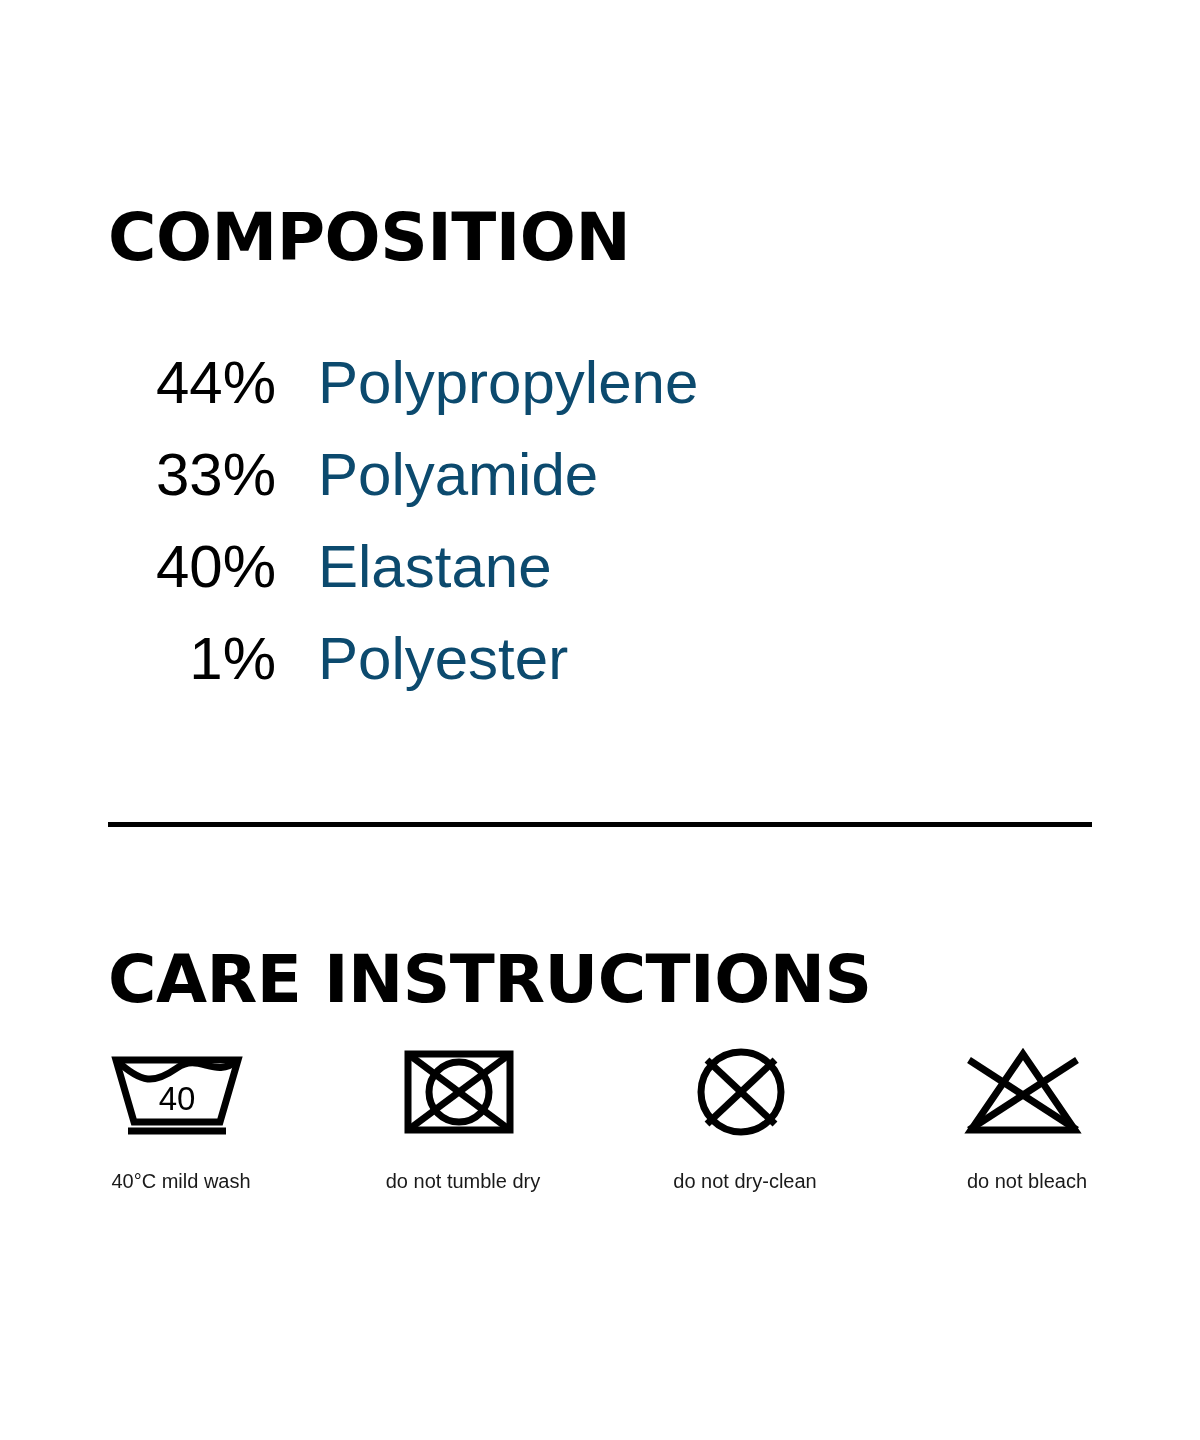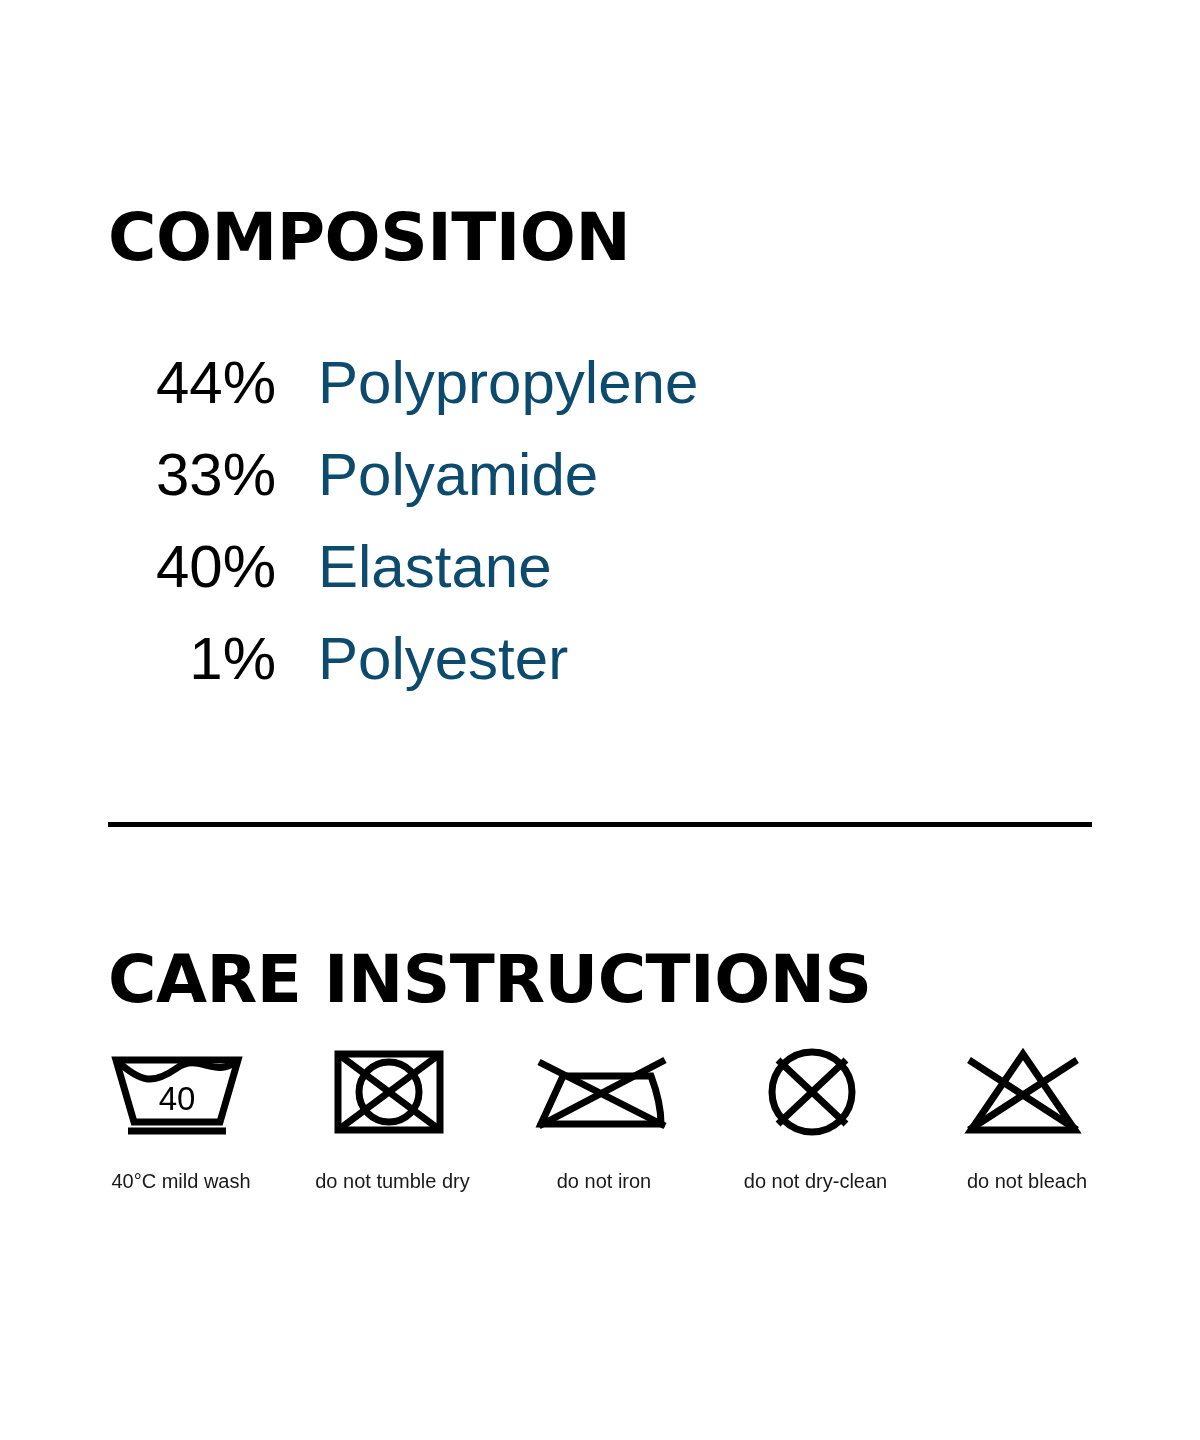--- a/index.html
+++ b/index.html
@@ -168,30 +168,20 @@
         <svg width="130" height="104" viewBox="0 0 130 104" fill="none" xmlns="http://www.w3.org/2000/svg">
           <rect x="14" y="14" width="102" height="76" stroke="#000" stroke-width="7"></rect>
           <circle cx="65" cy="52" r="30" stroke="#000" stroke-width="7" fill="none"></circle>
           <path d="M14 14 L116 90" stroke="#000" stroke-width="7"></path>
           <path d="M116 14 L14 90" stroke="#000" stroke-width="7"></path>
         </svg>
       </div>
       <div class="care-label">do not tumble dry</div>
     </div>
 
-    <div class="care-item">
-      <div class="care-symbol">
-        <svg width="150" height="104" viewBox="0 0 150 104" fill="none" xmlns="http://www.w3.org/2000/svg">
-          <path d="M16 84 L38 36 L126 36 C132 52, 136 70, 136 84 Z" stroke="#000" stroke-width="7" stroke-linejoin="miter" fill="none"></path>
-          <path d="M14 86 L140 20" stroke="#000" stroke-width="7"></path>
-          <path d="M14 22 L140 86" stroke="#000" stroke-width="7"></path>
-        </svg>
-      </div>
-      <div class="care-label">do not iron</div>
-    </div>
 
     <div class="care-item">
       <div class="care-symbol">
         <svg width="120" height="104" viewBox="0 0 120 104" fill="none" xmlns="http://www.w3.org/2000/svg">
           <circle cx="60" cy="52" r="40" stroke="#000" stroke-width="7" fill="none"></circle>
           <path d="M26 20 L94 84" stroke="#000" stroke-width="7"></path>
           <path d="M94 20 L26 84" stroke="#000" stroke-width="7"></path>
         </svg>
       </div>
       <div class="care-label">do not dry-clean</div>

